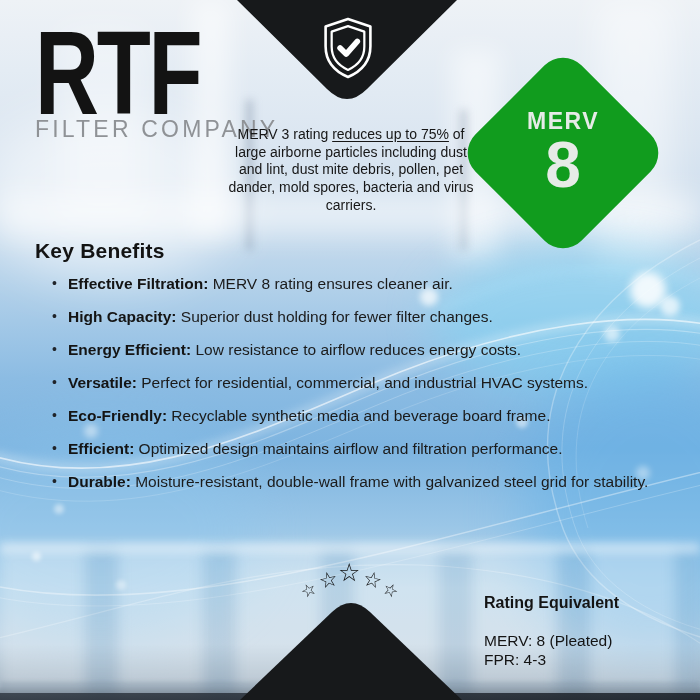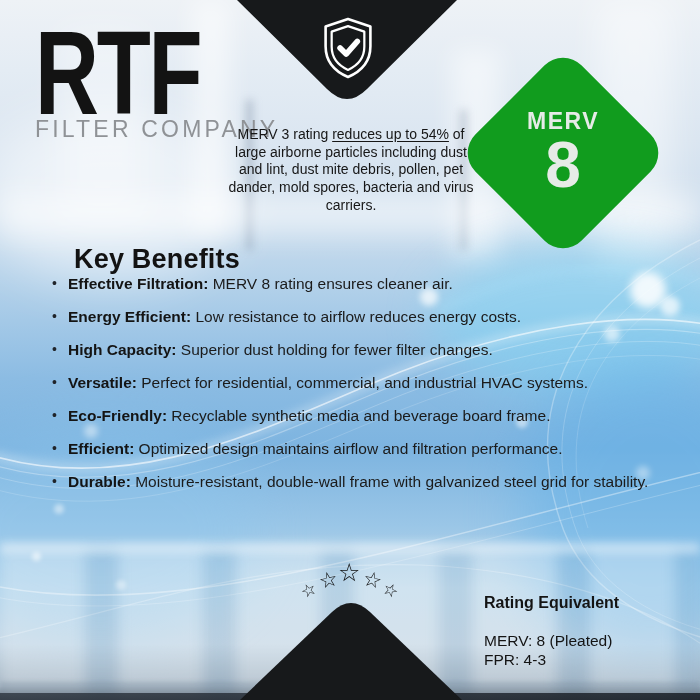--- a/index.html
+++ b/index.html
@@ -36,21 +36,21 @@
   }
   .diamond-content{
     position:absolute;left:488px;top:78px;width:150px;height:150px;z-index:7;
     display:flex;flex-direction:column;align-items:center;justify-content:center;
     color:#e6ebe7;
   }
   .diamond-content .merv{font-size:23px;font-weight:bold;letter-spacing:1.5px;line-height:1;}
   .diamond-content .num{font-size:64px;font-weight:bold;line-height:.95;margin-top:2px;}
   .kb-heading{
     position:absolute;left:35px;top:222px;z-index:6;
-    font-size:27px;font-weight:bold;color:#131313;letter-spacing:.2px;margin-left:39px;
+    font-size:21px;font-weight:bold;color:#131313;letter-spacing:.2px;
   }
   .benefits{position:absolute;left:52px;top:267px;width:624px;z-index:6;
     list-style:none;margin:0;padding:0;}
   .benefits li{
     position:relative;padding-left:16px;font-size:15.5px;line-height:33px;
     color:#1b1b1b;
   }
   .benefits li::before{
     content:"\2022";position:absolute;left:0;top:0;color:#20242a;font-size:14px;
   }
@@ -138,33 +138,33 @@
     <path d="M237 0 H457 L367 89 Q347 109 327 89 Z" fill="#17191b"></path>
   </svg>
   <svg class="shield-wrap" width="56" height="64" viewBox="0 0 60 68">
     <g fill="none" stroke="#ffffff" stroke-linejoin="round">
       <path d="M30 3 L54 11 V32 C54 49 44 59 30 65 C16 59 6 49 6 32 V11 Z" stroke-width="2.8"></path>
       <path d="M30 10.5 L47.5 16.5 V32.5 C47.5 45 40 53 30 57.5 C20 53 12.5 45 12.5 32.5 V16.5 Z" stroke-width="2.4"></path>
       <path d="M21.5 34 L28 40.5 L40 27" stroke-width="6" stroke-linecap="round"></path>
     </g>
   </svg>
 
-  <p class="desc"><span>MERV 3 rating </span><span class="u">reduces up to 54%</span><span> of large airborne particles including dust and lint, dust mite debris, pollen, pet dander, mold spores, bacteria and virus carriers.</span></p>
+  <p class="desc"><span>MERV 3 rating </span><span class="u">reduces up to 75%</span><span> of large airborne particles including dust and lint, dust mite debris, pollen, pet dander, mold spores, bacteria and virus carriers.</span></p>
 
   <div class="diamond"></div>
   <div class="diamond-content">
     <div class="merv">MERV</div>
     <div class="num">8</div>
   </div>
 
   <h2 class="kb-heading">Key Benefits</h2>
   <ul class="benefits">
     <li><b>Effective Filtration:</b><span> MERV 8 rating ensures cleaner air.</span></li>
+    <li><b>High Capacity:</b><span> Superior dust holding for fewer filter changes.</span></li>
     <li><b>Energy Efficient:</b><span> Low resistance to airflow reduces energy costs.</span></li>
-    <li><b>High Capacity:</b><span> Superior dust holding for fewer filter changes.</span></li>
     <li><b>Versatile:</b><span> Perfect for residential, commercial, and industrial HVAC systems.</span></li>
     <li><b>Eco-Friendly:</b><span> Recyclable synthetic media and beverage board frame.</span></li>
     <li><b>Efficient:</b><span> Optimized design maintains airflow and filtration performance.</span></li>
     <li><b>Durable:</b><span> Moisture-resistant, double-wall frame with galvanized steel grid for stability.</span></li>
   </ul>
 
   <svg class="pennant-bottom" width="700" height="700" viewBox="0 0 700 700">
     <path d="M240 700 L332 612 Q351 594 370 612 L462 700 Z" fill="#17191b"></path>
   </svg>
   <span class="star" style="left:301px;top:582px;font-size:17px;transform:rotate(-26deg);">☆</span>

